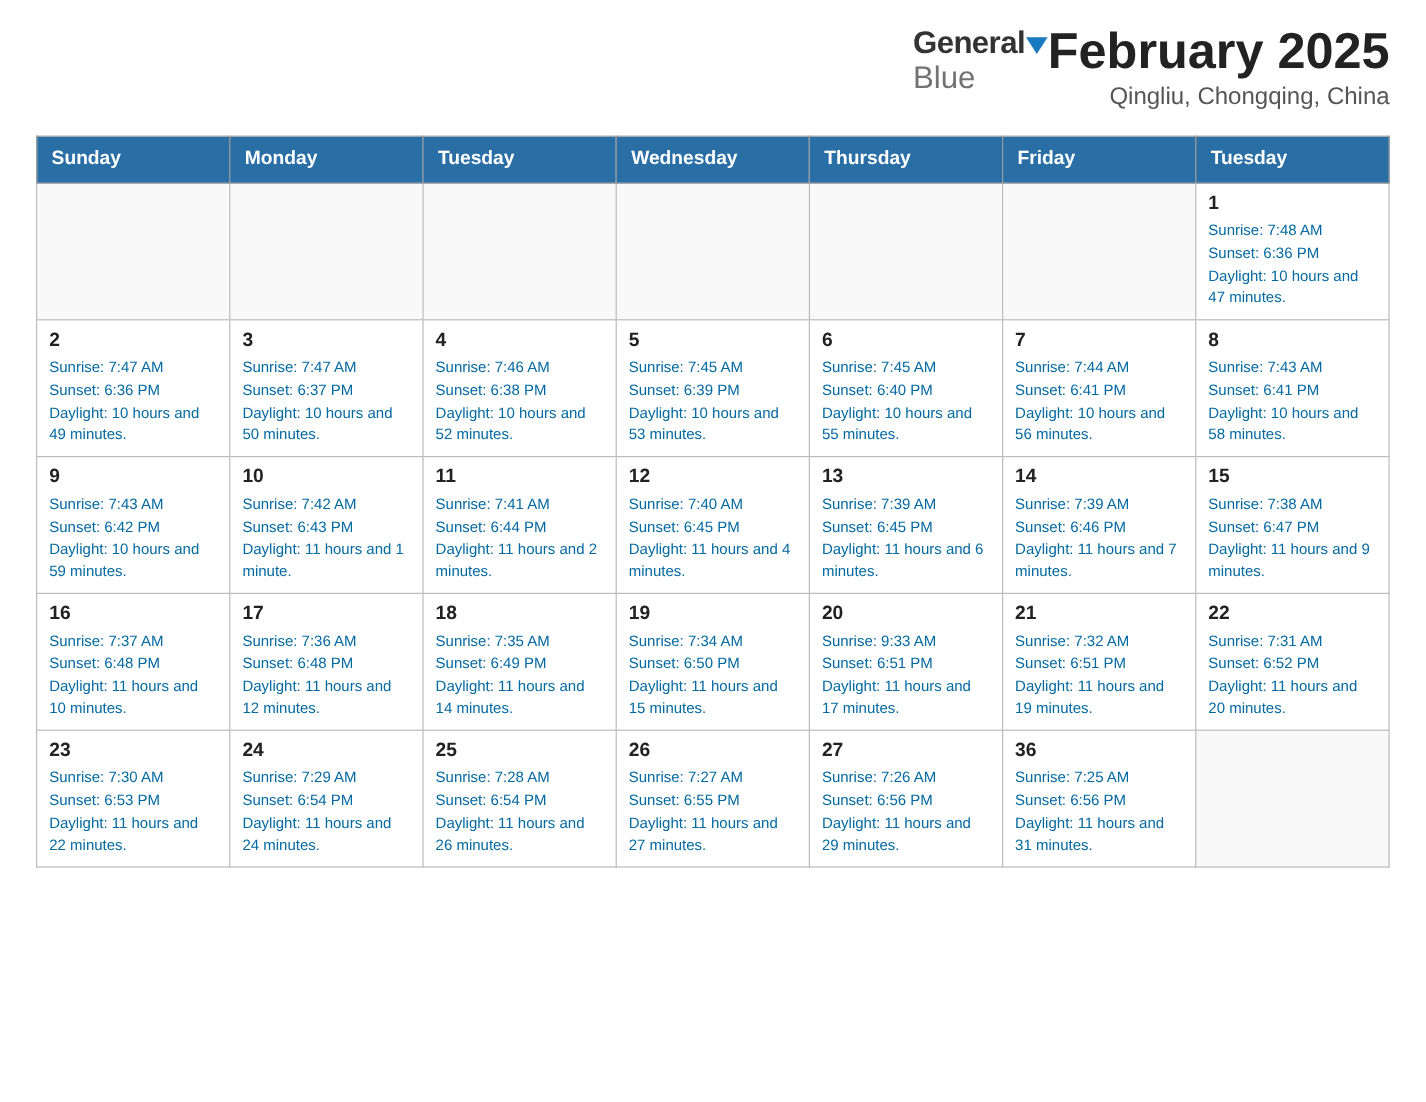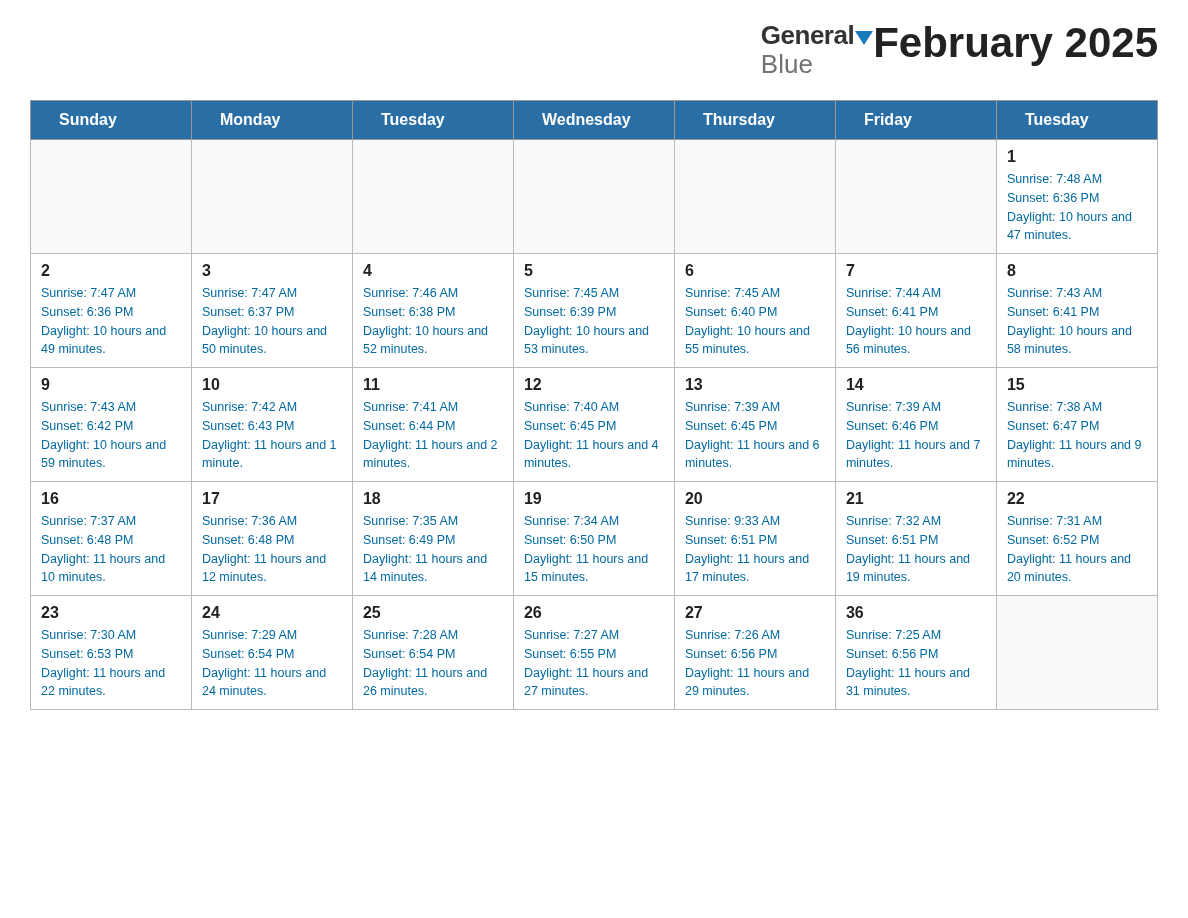--- a/index.html
+++ b/index.html
@@ -33,21 +33,21 @@
     .calendar {
       width: 100%;
       border-collapse: collapse;
       border: 1px solid #999;
     }
     .calendar th {
       background-color: #2a6ea6;
       color: #fff;
       font-size: 16px;
       font-weight: bold;
-      padding: 10px 28px;
+      padding: 10px 12px;
       text-align: left;
       border: 1px solid #999;
       margin-left: 12px;
     }
     .calendar td {
       vertical-align: top;
       padding: 8px 10px;
       border: 1px solid #bbb;
       width: 14.285%;
       min-height: 110px;
@@ -108,20 +108,21 @@
 <div class="header">
   <div class="logo-wrapper">
     <div class="logo-line1">
       <span class="logo-text-general">General</span>
       <span class="logo-arrow"></span>
     </div>
     <span class="logo-text-blue">Blue</span>
   </div>
   <div class="title-area">
     <div class="month-title">February 2025</div>
+    <div class="location">Qingliu, Chongqing, China</div>
   </div>
 </div>
 
 <table class="calendar">
   <thead>
     <tr>
     <th>Sunday</th>
         <th>Monday</th>
         <th>Tuesday</th>
         <th>Wednesday</th>

